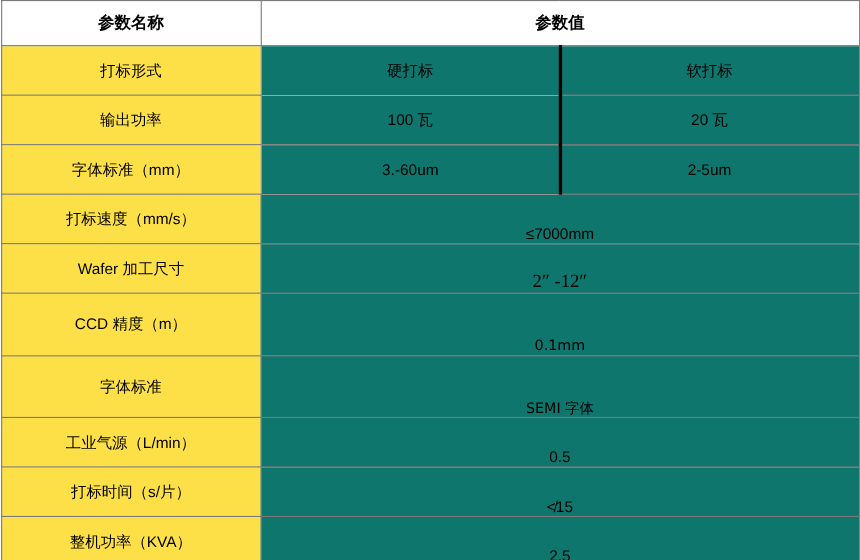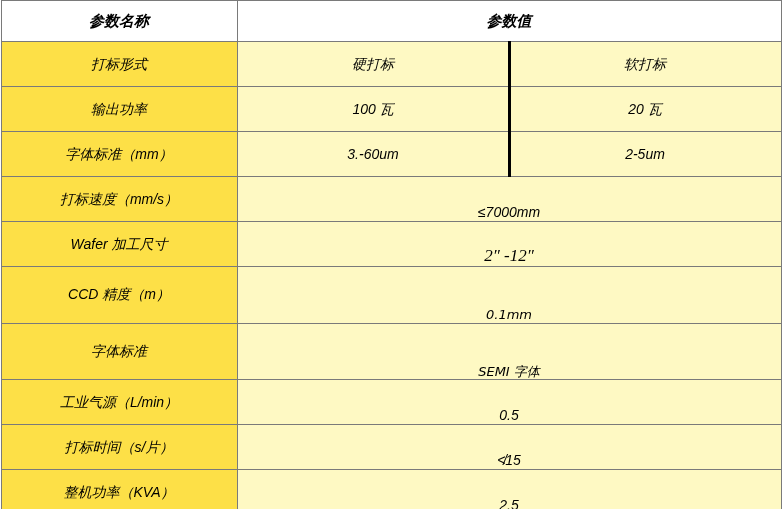--- a/index.html
+++ b/index.html
@@ -27,36 +27,35 @@
   }
   table.param-table td {
     border: 1px solid #7a7a7a;
     padding: 0;
     text-align: center;
     vertical-align: middle;
     font-size: 14px;
     color: #000000;
     height: 44px;
     line-height: 1.2;
-    font-style: italic;
   }
   .col-name  { width: 236px; }
   .col-left  { width: 272px; }
   .col-right { width: 272px; }
 
   
   tr.header-row td {
     background: #ffffff;
     font-weight: bold;
     height: 40px;
     font-size: 15px;
   }
   
   tr.body-row td {
-    background: #fef9c3;
+    background: #0f766e;
   }
   tr.body-row td.name-cell {
     background: #fde047;
   }
   
   td.value-merged {
     background: #eaf8f5;
   }
   td.value-white {
     background: #ffffff;

